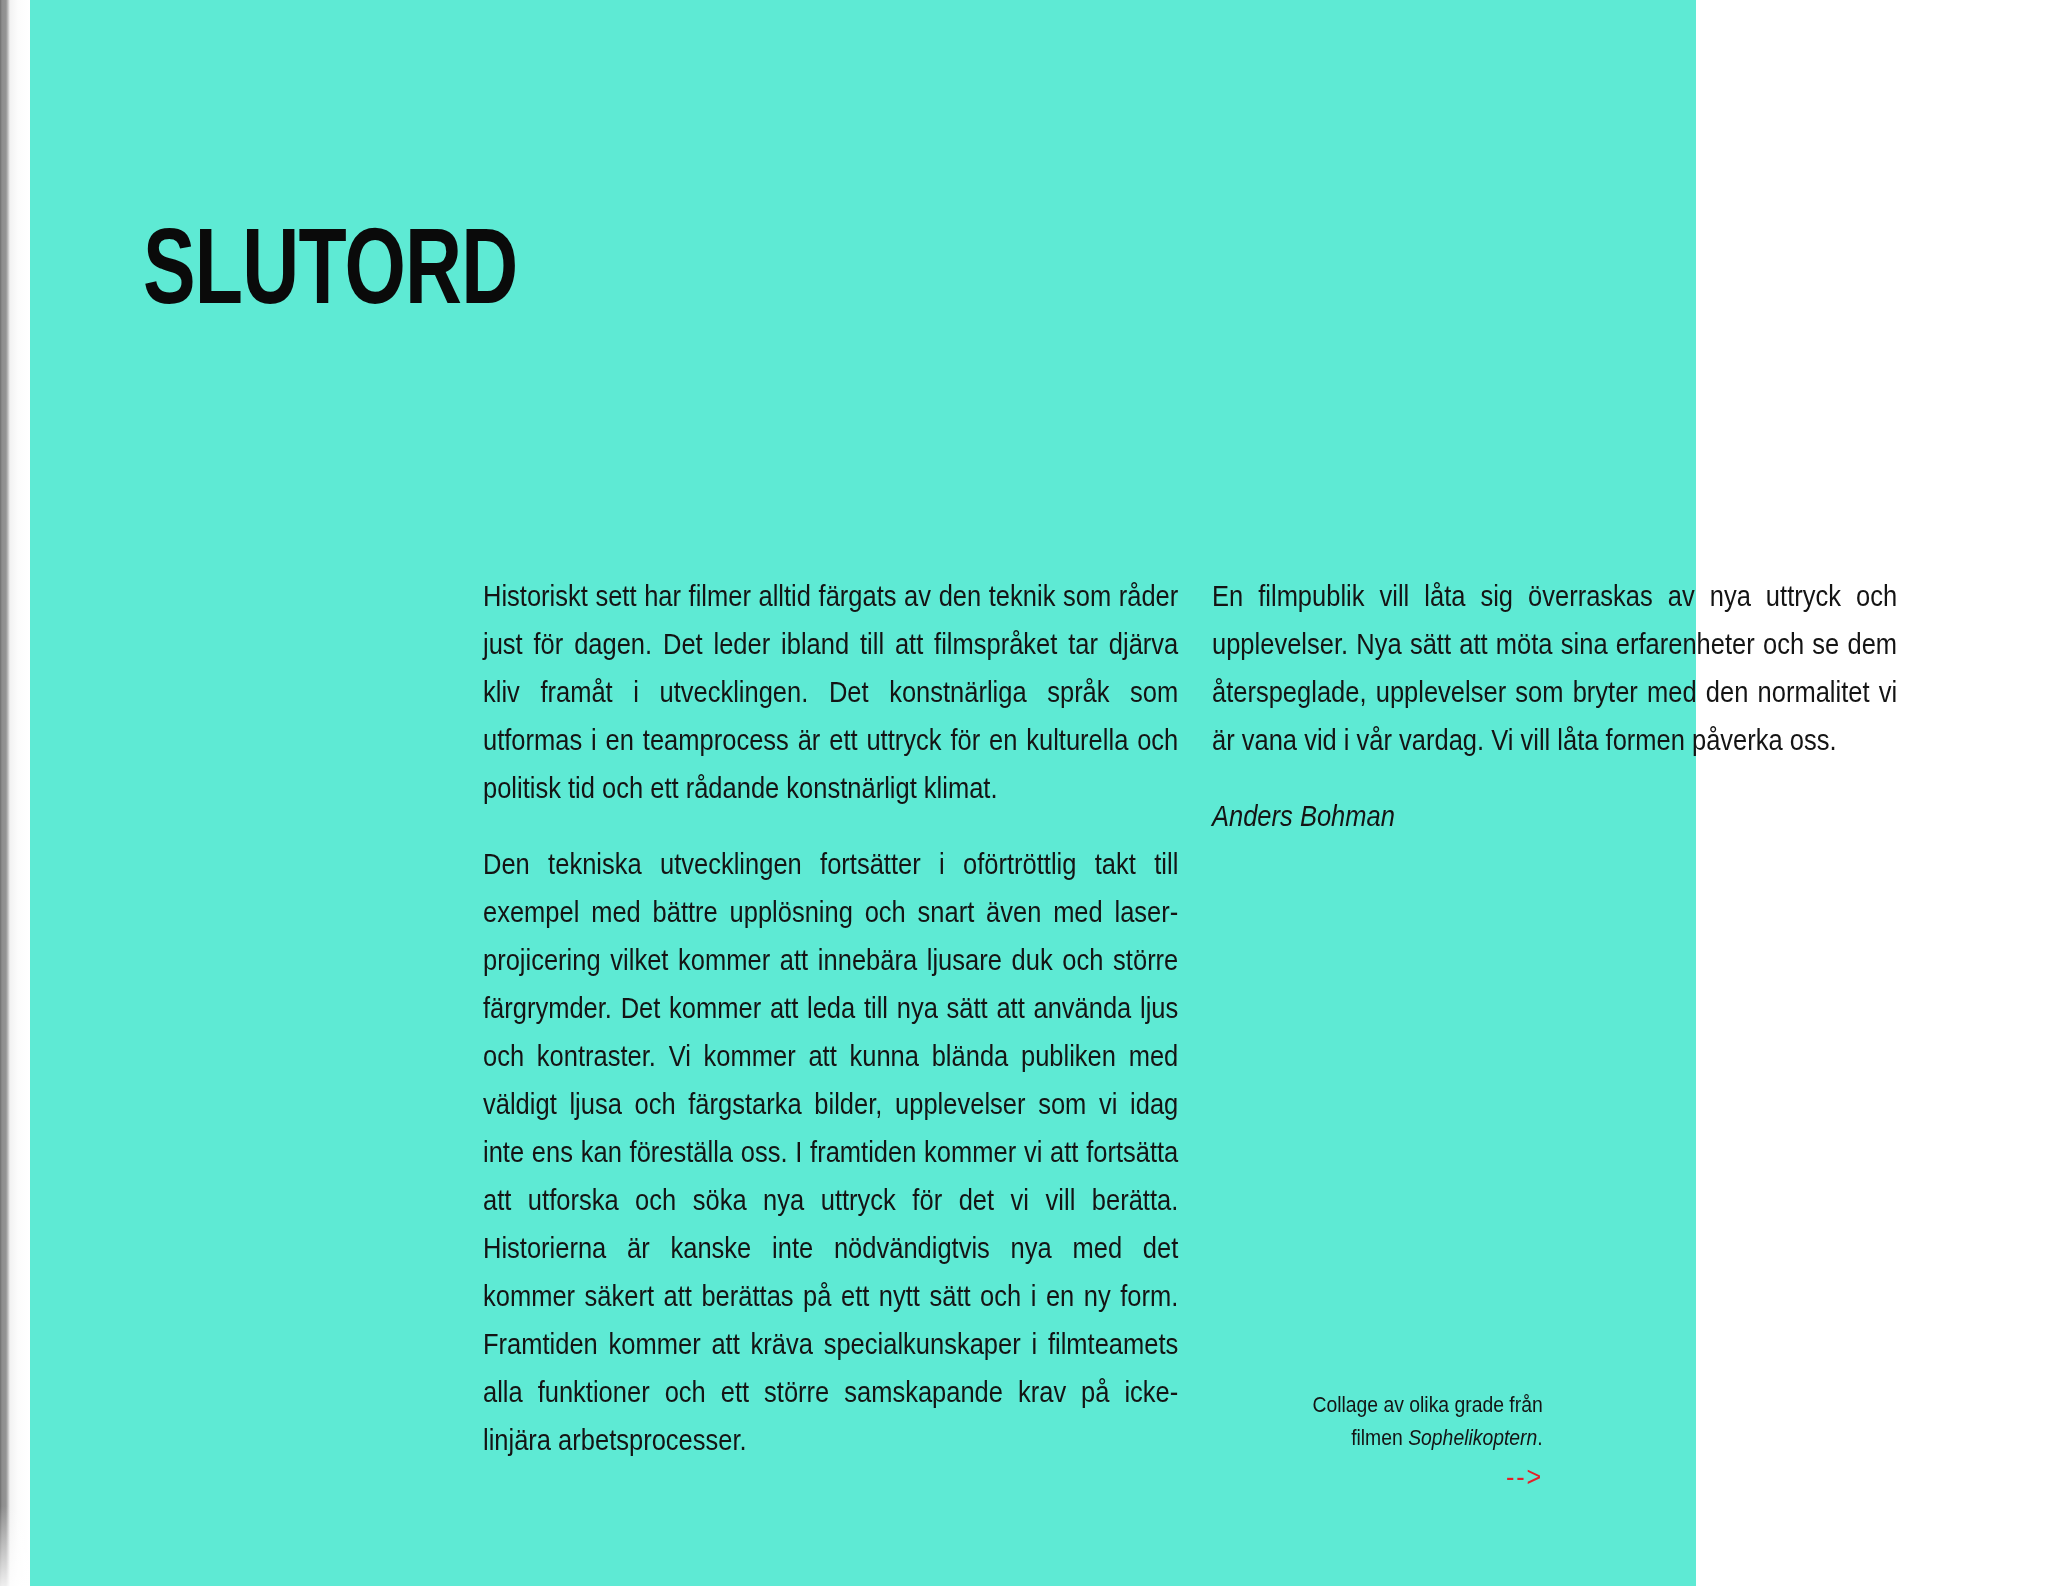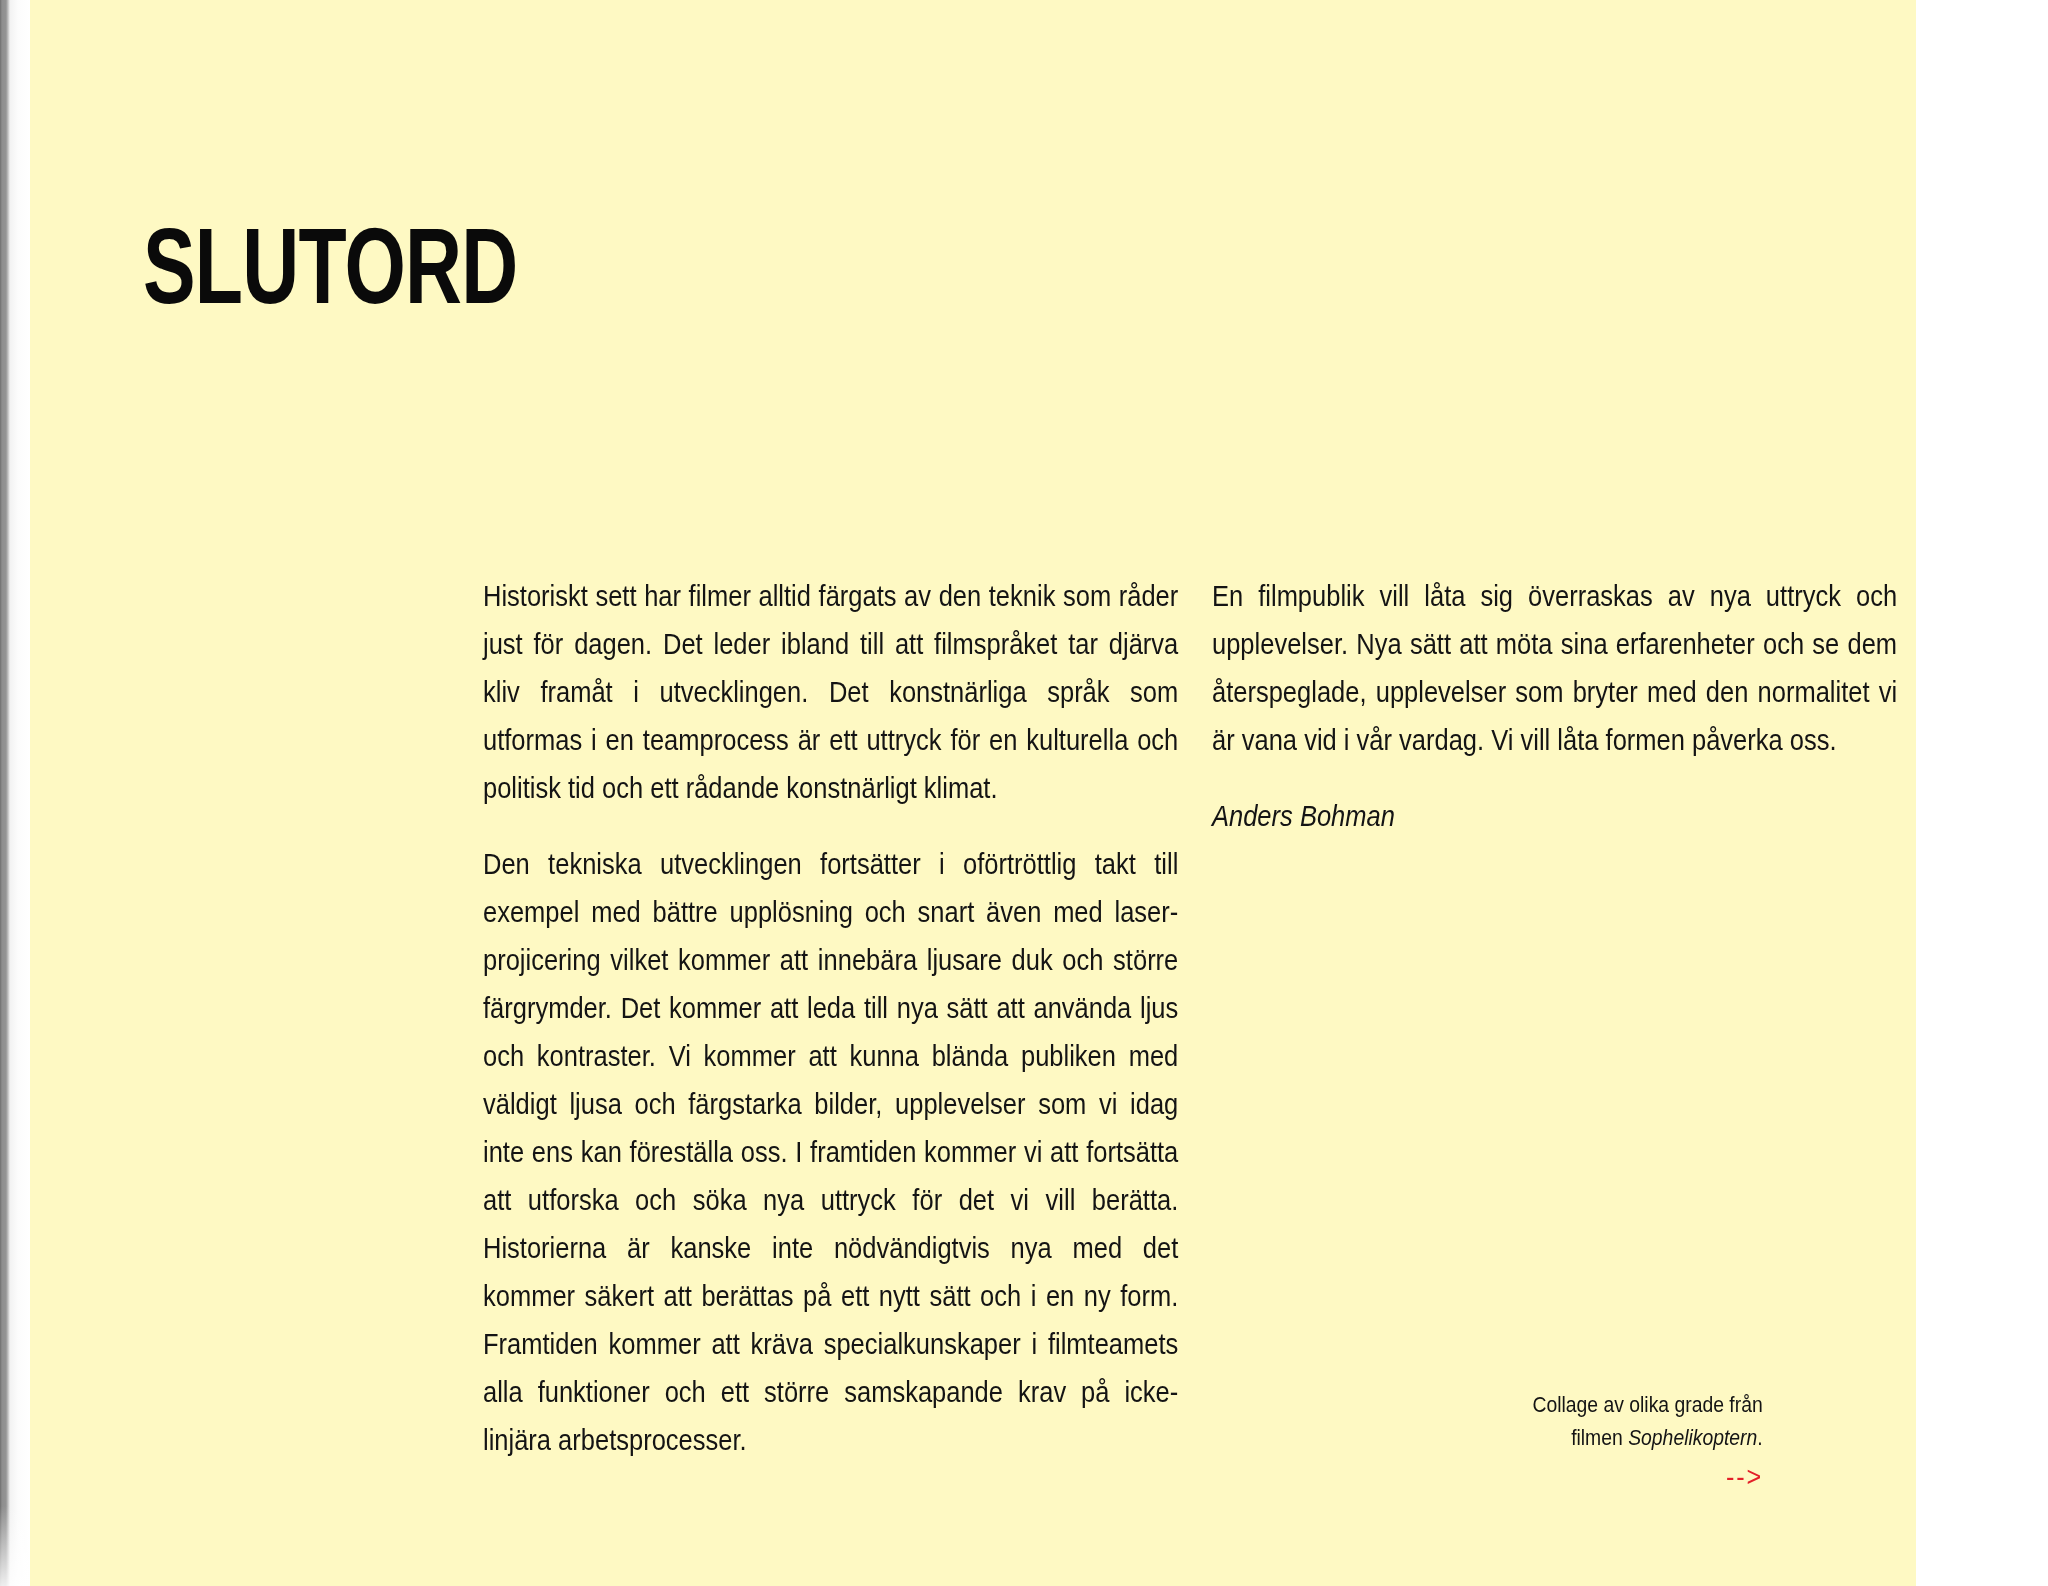--- a/index.html
+++ b/index.html
@@ -1,21 +1,21 @@
 <!DOCTYPE html>
 <html><head>
 <meta charset="utf-8">
 <style>
   html, body { margin:0; padding:0; }
   body {
     width:2048px; height:1586px; overflow:hidden;
     background:#ffffff; color:#141414;
     font-family:"Liberation Sans", sans-serif;
   }
-  .page { position:relative; width:1916px; height:1586px; background:#fef9c3; }
+  .page { position:relative; width:1696px; height:1586px; background:#5eead4; }
 
   
   .edge {
     position:absolute; left:0; top:0; bottom:0; width:30px;
     background:linear-gradient(90deg,
       #6e6e6e 0px, #8e8e8e 2px, #939393 6px,
       #c0c0c0 8px, #f2f2f2 10px, #fcfcfc 18px, #ffffff 30px);
   }
   .edge::after {
     content:""; position:absolute; left:0; bottom:0; width:100%; height:80px;

